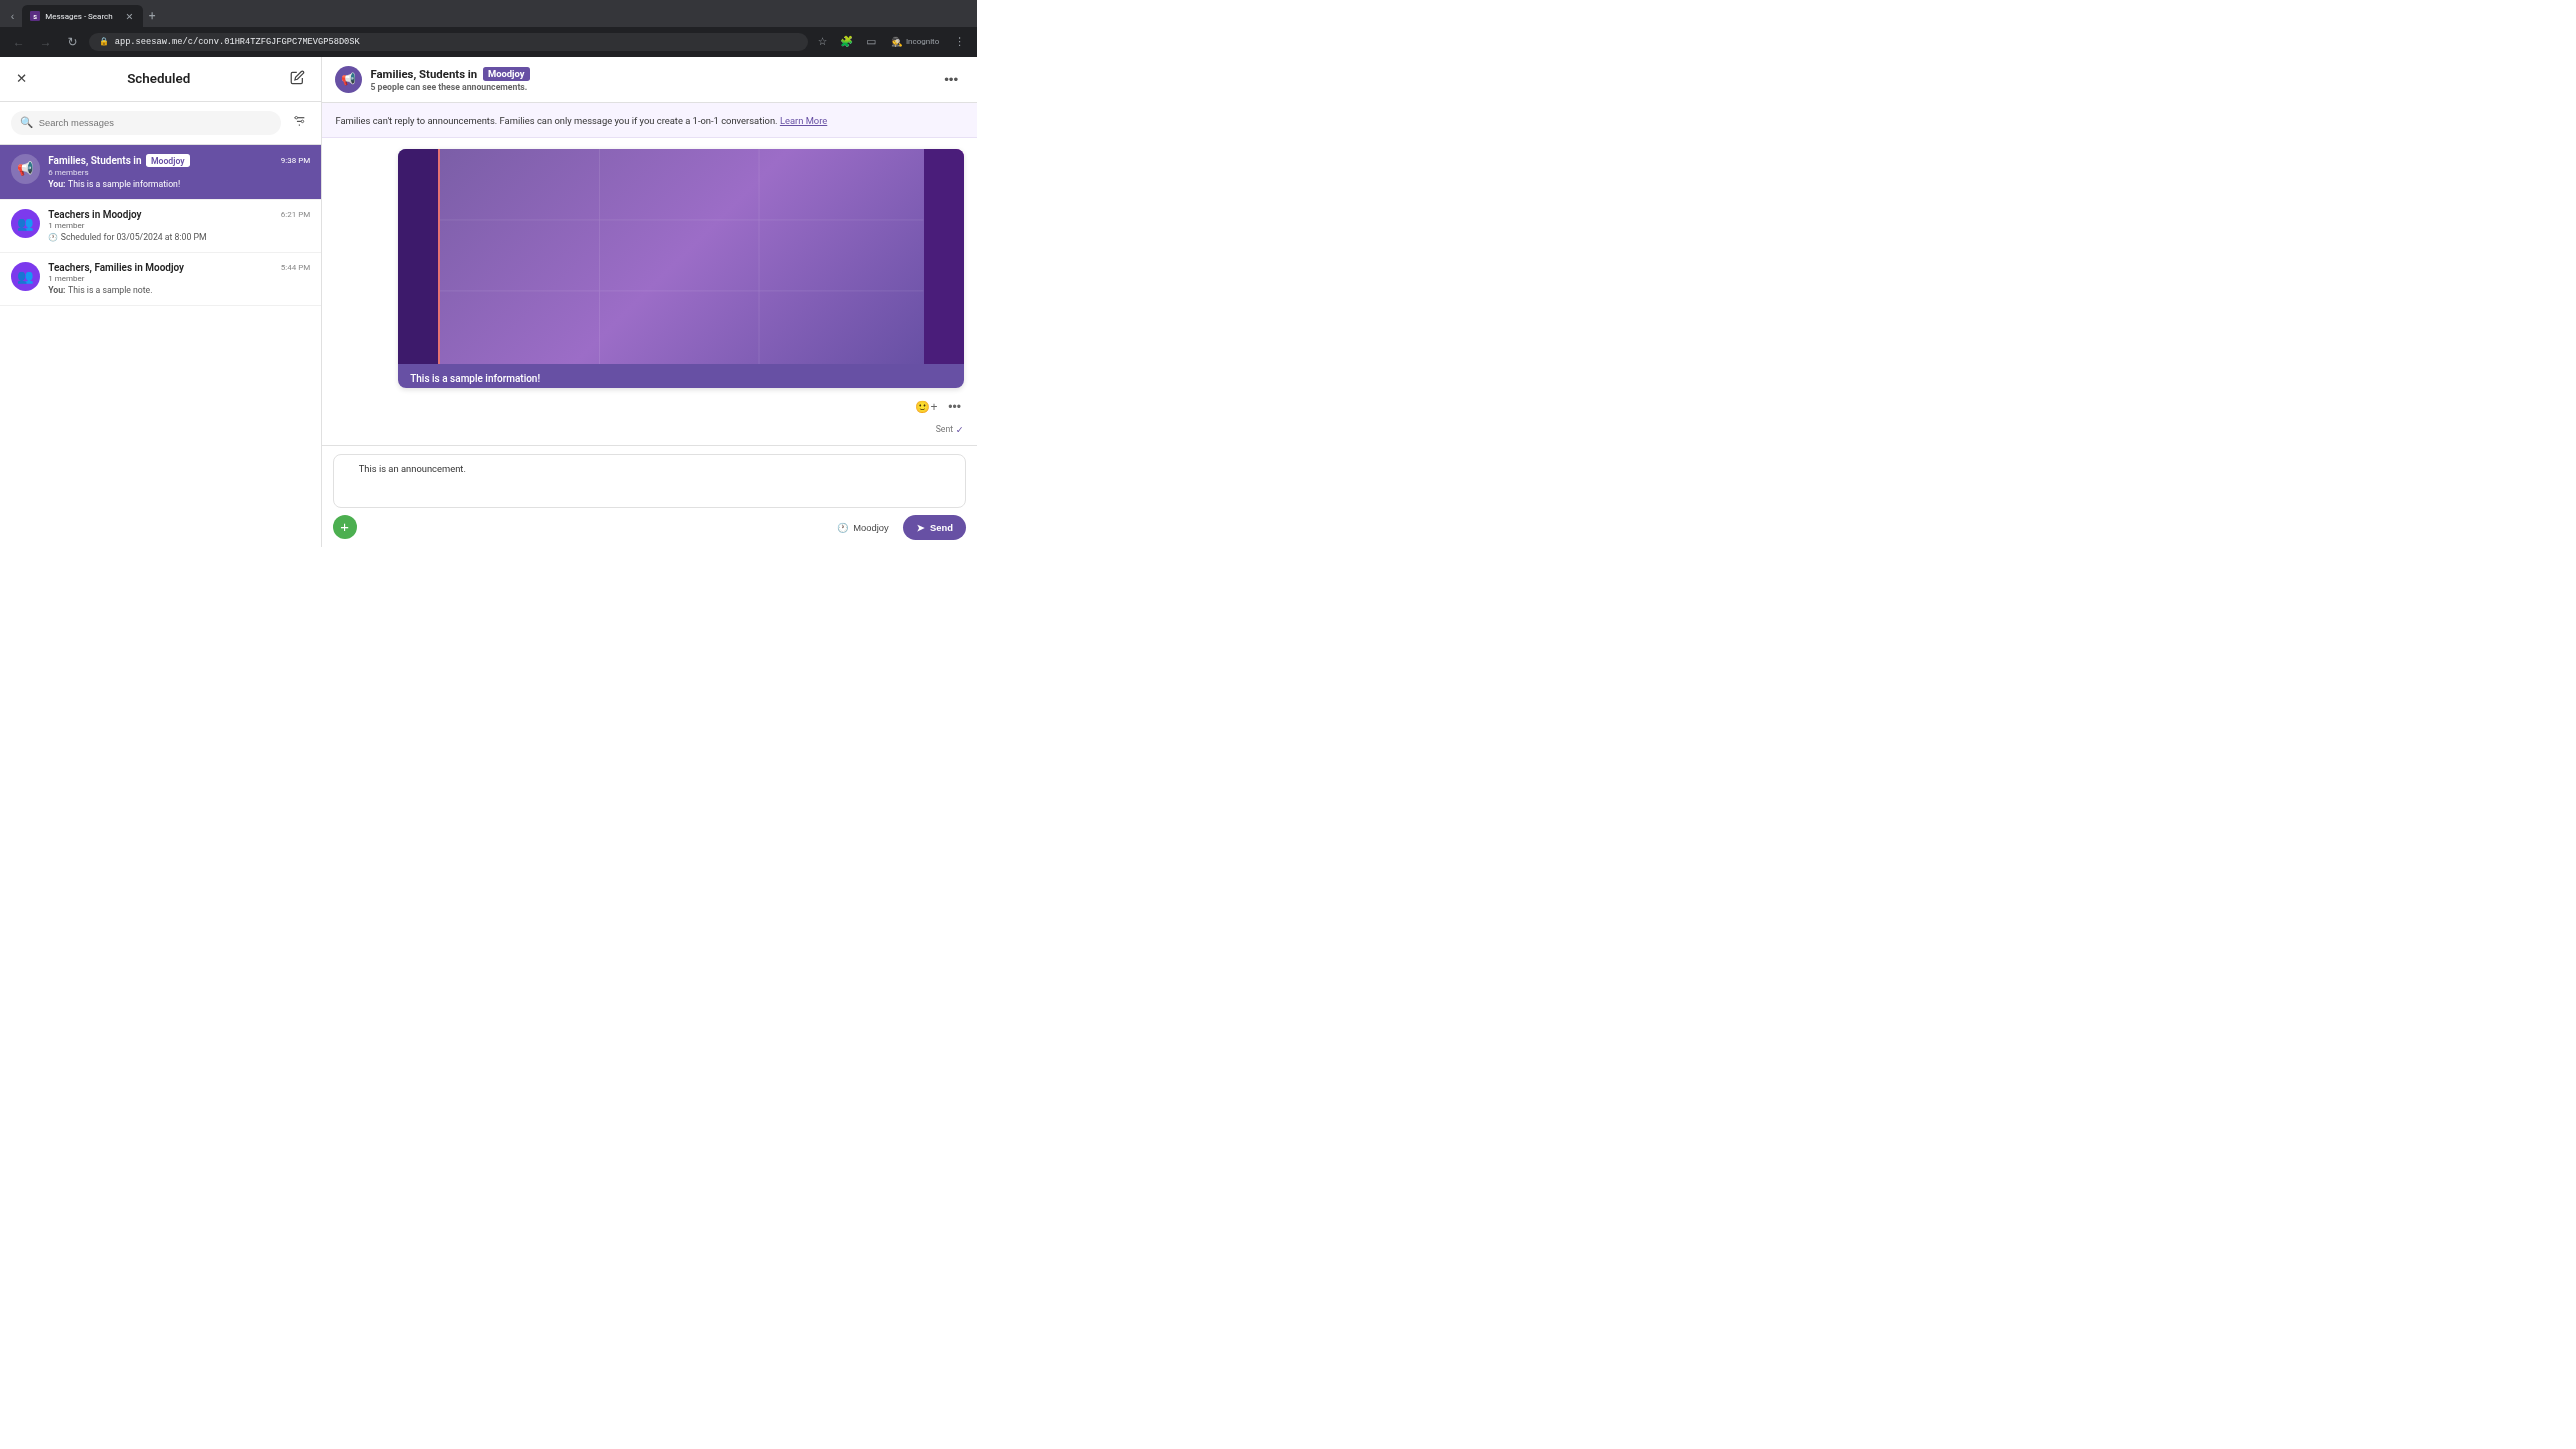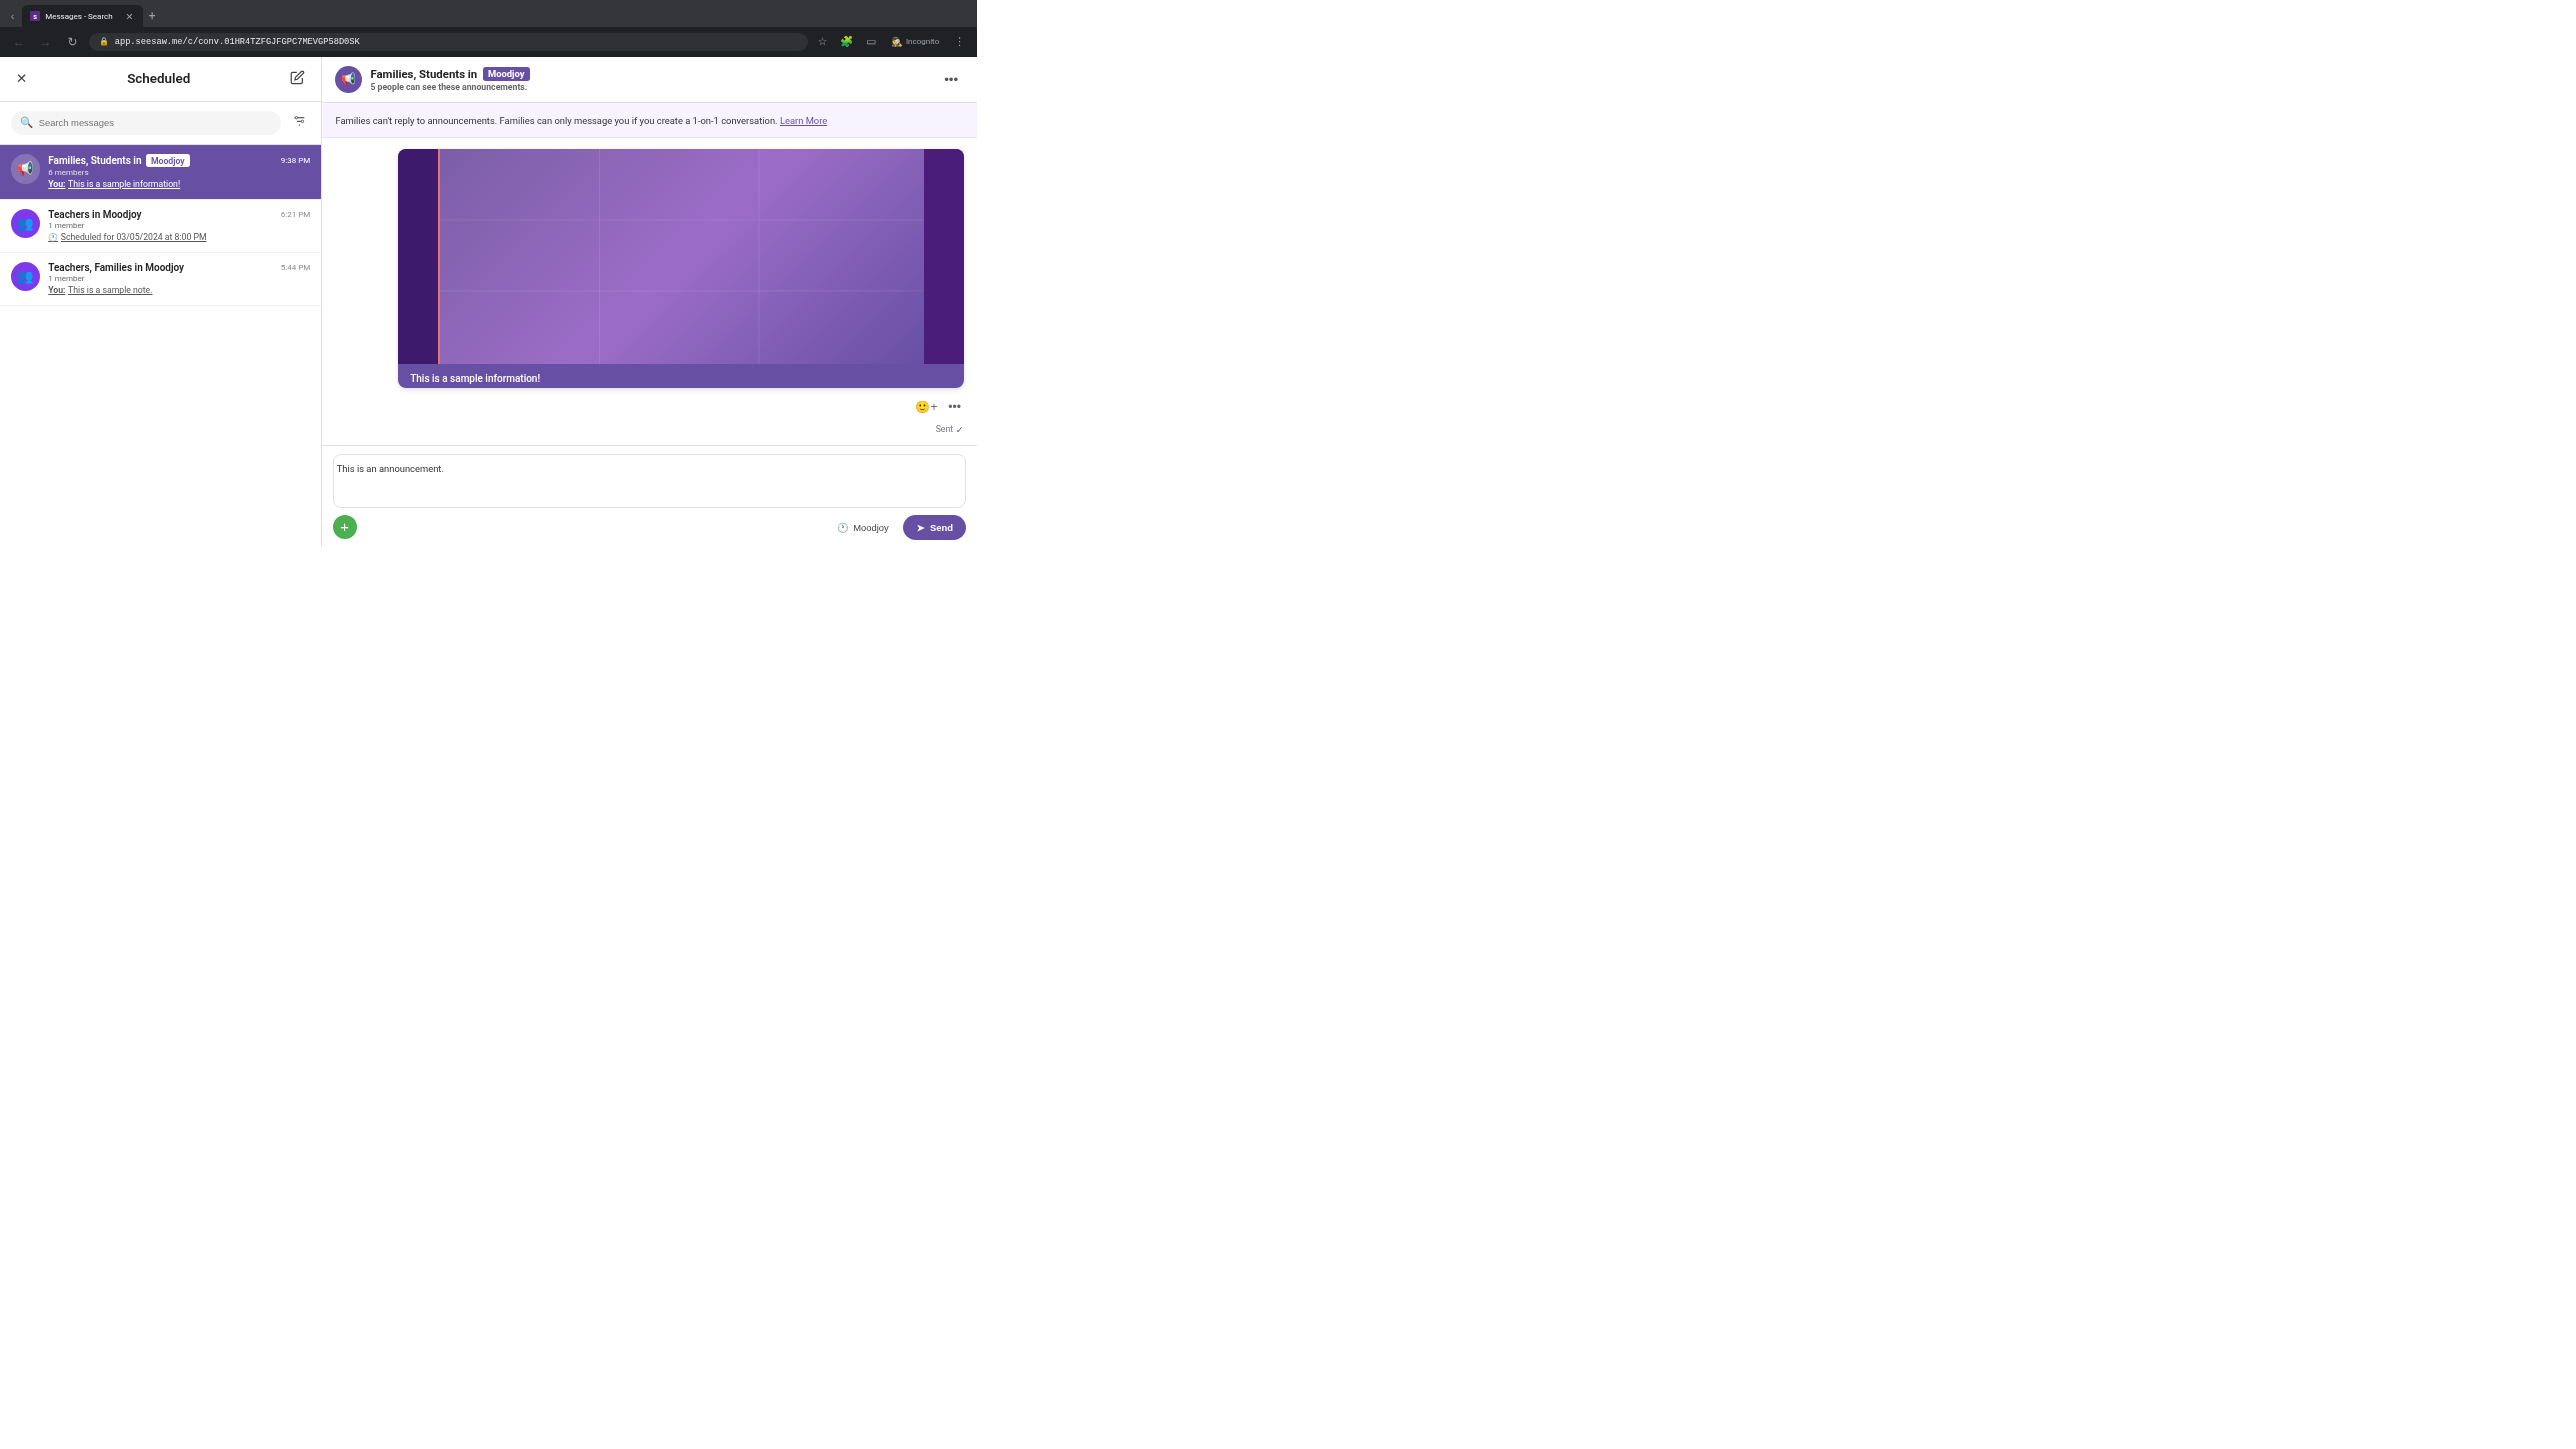--- a/index.html
+++ b/index.html
@@ -259,21 +259,21 @@
       background: #6750a4;
       color: white;
       padding: 1.3px 5.4px;
       border-radius: 2.7px;
       font-size: 8.7px;
       font-weight: 600;
     }
     .conv-name-badge.active-badge { background: #fff; color: #6750a4; }
     .conv-time { font-size: 8px; color: #888; text-align: right; }
     .conv-member-count { font-size: 8px; color: #666; margin-bottom: 2px; }
-    .conv-preview { font-size: 8.7px; color: #555; display: flex; align-items: center; gap: 2.7px; text-decoration: underline; }
+    .conv-preview { font-size: 8.7px; color: #555; display: flex; align-items: center; gap: 2.7px; }
     .conv-preview .preview-label { font-weight: 600; }
     .scheduled-icon { font-size: 8px; }
 
     
     .main-area {
       flex: 1;
       display: flex;
       flex-direction: column;
       background: #fff;
     }
@@ -399,21 +399,21 @@
 
     
     .composer {
       border-top: 0.7px solid #e0e0e0;
       padding: 8px 10.7px;
       background: #fff;
     }
     .composer-input-area {
       border: 0.7px solid #e0e0e0;
       border-radius: 8px;
-      padding: 8px 3px;
+      padding: 8px 25px;
       min-height: 54px;
       font-size: 9.4px;
       color: #333;
       margin-bottom: 6.7px;
       background: #fff;
     }
     .composer-toolbar {
       display: flex;
       align-items: center;
       justify-content: space-between;

